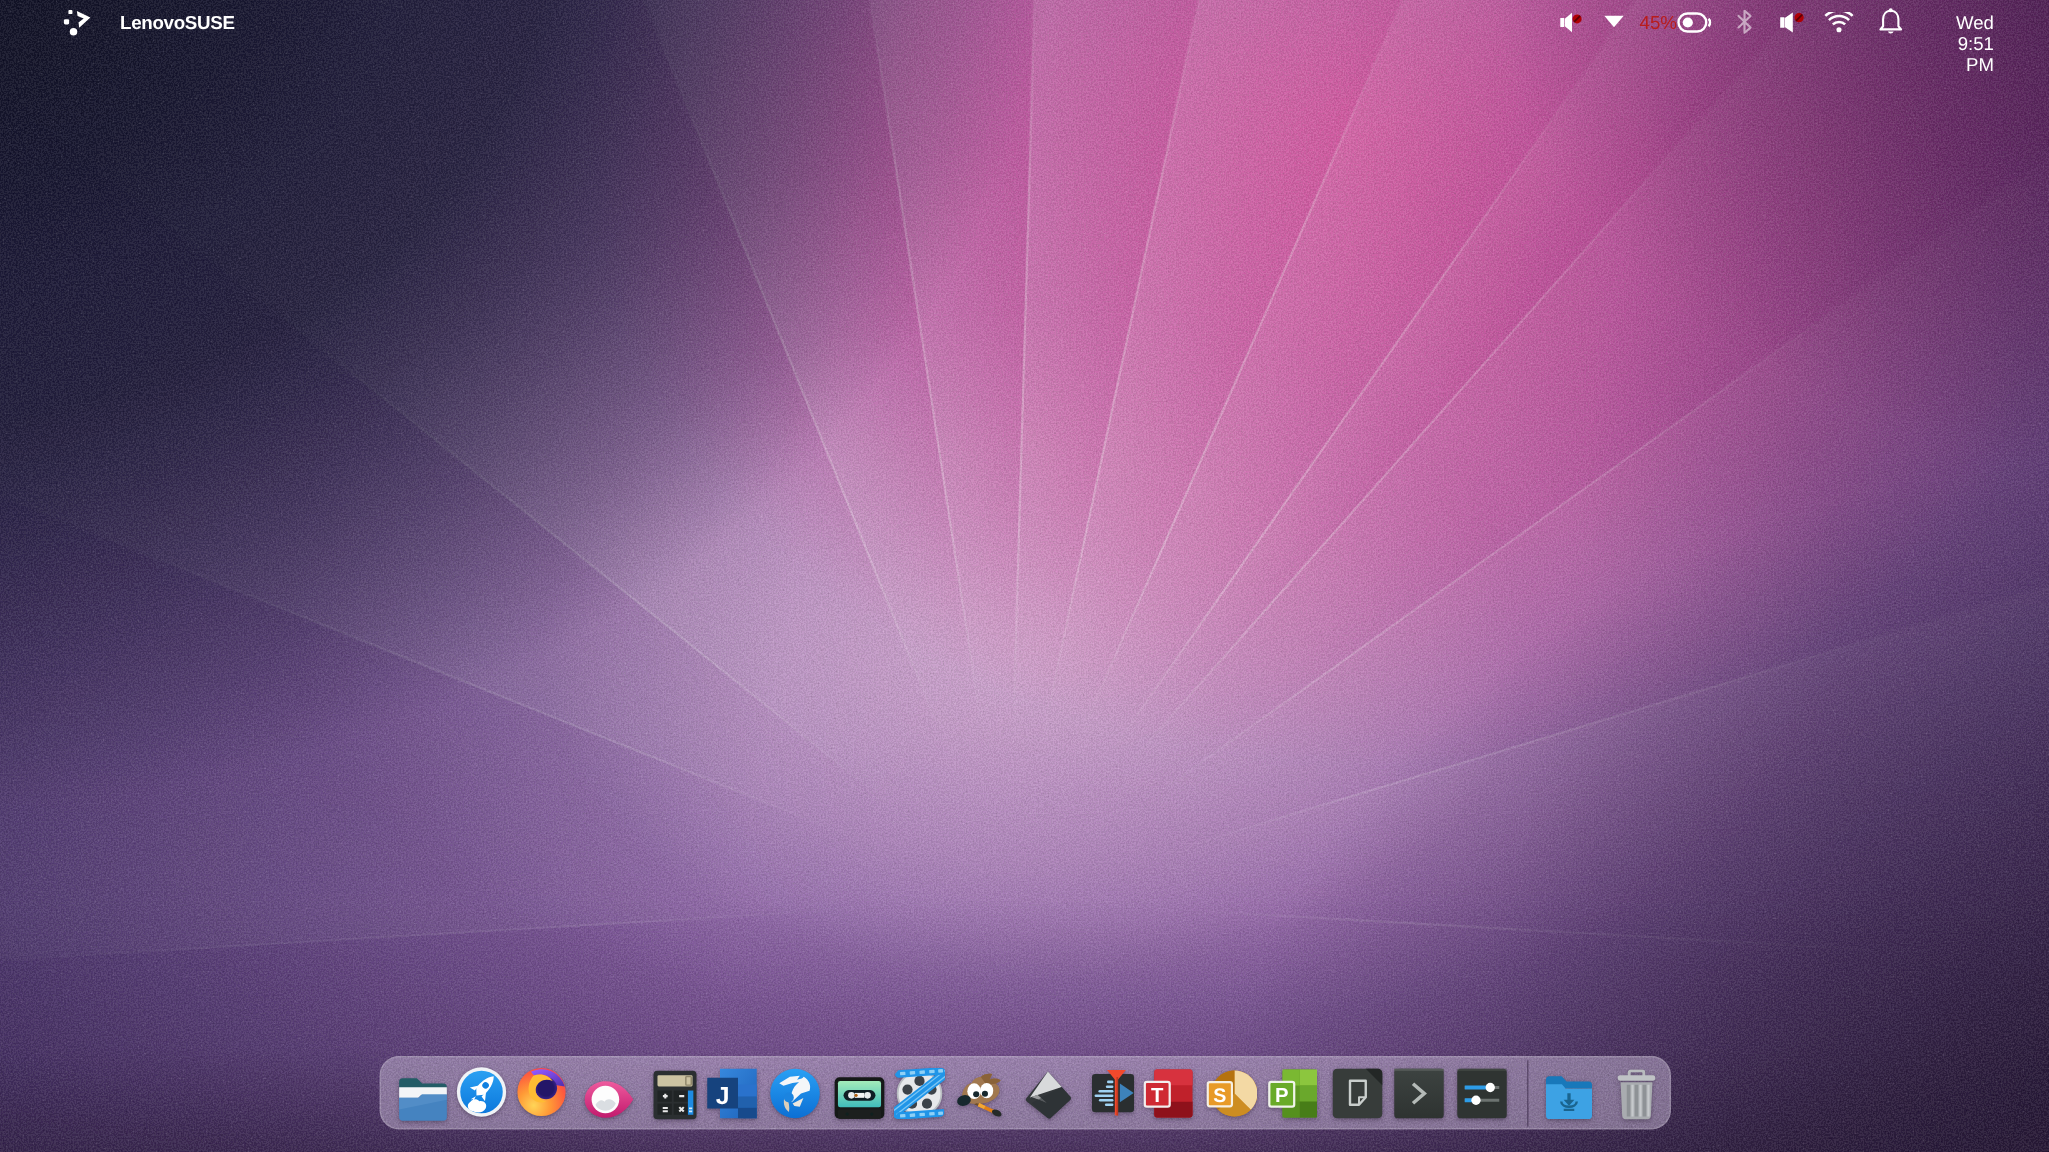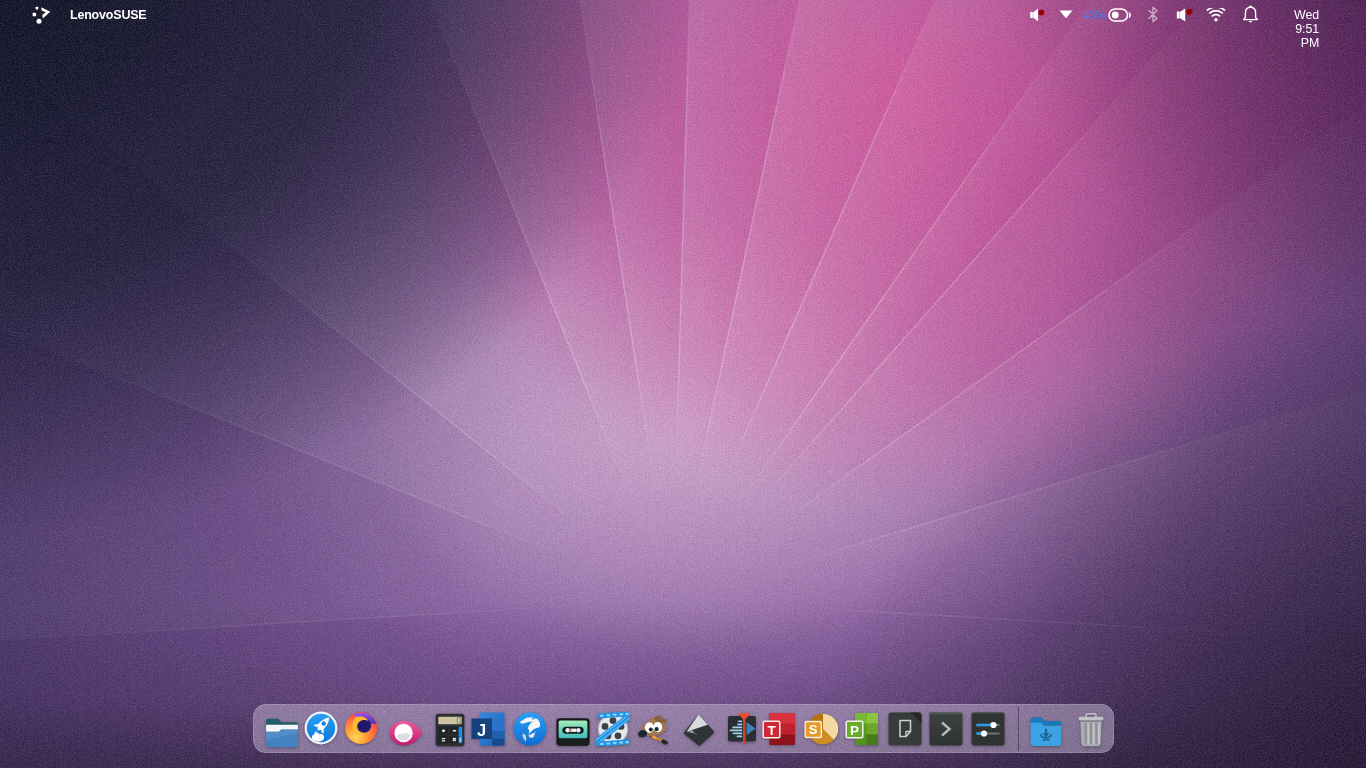--- a/index.html
+++ b/index.html
@@ -39,21 +39,21 @@
       radial-gradient(420px 300px at -2% -4%, rgba(4,5,24,0.75) 0%, rgba(4,5,24,0) 70%),
       radial-gradient(1150px 900px at -5% -8%, rgba(7,9,34,0.96) 0%, rgba(7,9,34,0.75) 38%, rgba(7,9,34,0) 67%),
       linear-gradient(100deg, rgba(15,12,45,0.45) 0%, rgba(15,12,45,0) 40%),
       radial-gradient(1000px 820px at 105% 108%, rgba(18,7,30,0.92) 0%, rgba(18,7,30,0) 64%),
       linear-gradient(280deg, rgba(30,12,48,0.38) 0%, rgba(30,12,48,0) 26%),
       radial-gradient(740px 560px at 100% 10%, rgba(120,0,90,0.28) 0%, rgba(120,0,90,0) 65%),
       radial-gradient(700px 560px at 105% -5%, rgba(58,8,56,0.72) 0%, rgba(58,8,56,0) 63%);
   }
   .abs{position:absolute;}
   
-  #topbar{position:absolute;left:4px;top:0;width:1146px;height:28px;text-align:right;}
+  #topbar{position:absolute;left:14px;top:0;width:1146px;height:28px;text-align:right;}
   #hostname{position:absolute;left:66px;top:7.5px;color:#fff;font-size:12.5px;font-weight:bold;letter-spacing:-0.2px;}
   #clock{position:absolute;left:1274px;top:7.5px;color:#fff;font-size:12.4px;margin-left:16px;}
   .tray{position:absolute;}
   
   #dock{position:absolute;left:253px;top:704px;width:861px;height:49px;border-radius:13px;
     background:rgba(194,176,212,0.55);
     box-shadow:inset 0 0 0 1px rgba(255,255,255,0.18);}
   .di{position:absolute;top:712px;width:34px;height:34px;filter:drop-shadow(0 1.5px 1.5px rgba(20,10,30,0.35));}
   #docksep{position:absolute;left:1018px;top:707px;width:1px;height:44px;background:rgba(55,38,70,0.55);}
 </style>
@@ -465,21 +465,21 @@
     <div id="hostname">LenovoSUSE</div>
     <svg class="tray" style="left:1025px;top:4px" width="18" height="22" viewBox="0 0 18 22">
       <rect x="1.2" y="8" width="2.6" height="6" fill="#fff"></rect>
       <path d="M4.2 8.5 L9 4.5 L9 17.5 L4.2 13.5 Z" fill="#fff"></path>
       <circle cx="12.4" cy="8.6" r="3.0" fill="#ae0005"></circle>
       <line x1="10.4" y1="10.6" x2="14.4" y2="6.6" stroke="#5a0003" stroke-width="1.1"></line>
     </svg>
     <svg class="tray" style="left:1055px;top:10px" width="14" height="9" viewBox="0 0 14 9">
       <path d="M0.5 0.5 L13.5 0.5 L7 8.2 Z" fill="#fff"></path>
     </svg>
-    <div class="tray" style="left:1079px;top:8px;color:#3b82f6;font-size:12.5px;font-family:Liberation Serif, serif;">45%</div>
+    <div class="tray" style="left:1079px;top:8px;color:#b91c1c;font-size:12.5px;">45%</div>
     <svg class="tray" style="left:1104px;top:8px" width="23" height="14" viewBox="0 0 23 14">
       <rect x="1" y="1" width="18.5" height="12" rx="6" fill="none" stroke="#fff" stroke-width="1.6"></rect>
       <circle cx="7.2" cy="7" r="3.4" fill="#fff"></circle>
       <path d="M21 4.5 A3.4 3.4 0 0 1 21 9.5" fill="none" stroke="#fff" stroke-width="1.6"></path>
     </svg>
     <svg class="tray" style="left:1143px;top:6px" width="12" height="17" viewBox="0 0 12 17" opacity="0.55">
       <path d="M2 4.6 L10 12.4 L6 15.8 L6 1.2 L10 4.6 L2 12.4" fill="none" stroke="#fff" stroke-width="1.4" stroke-linejoin="round" stroke-linecap="round"></path>
     </svg>
     <svg class="tray" style="left:1172px;top:8px" width="20" height="14" viewBox="0 0 20 14">
       <rect x="0.8" y="3.5" width="2.8" height="7" fill="#fff"></rect>

